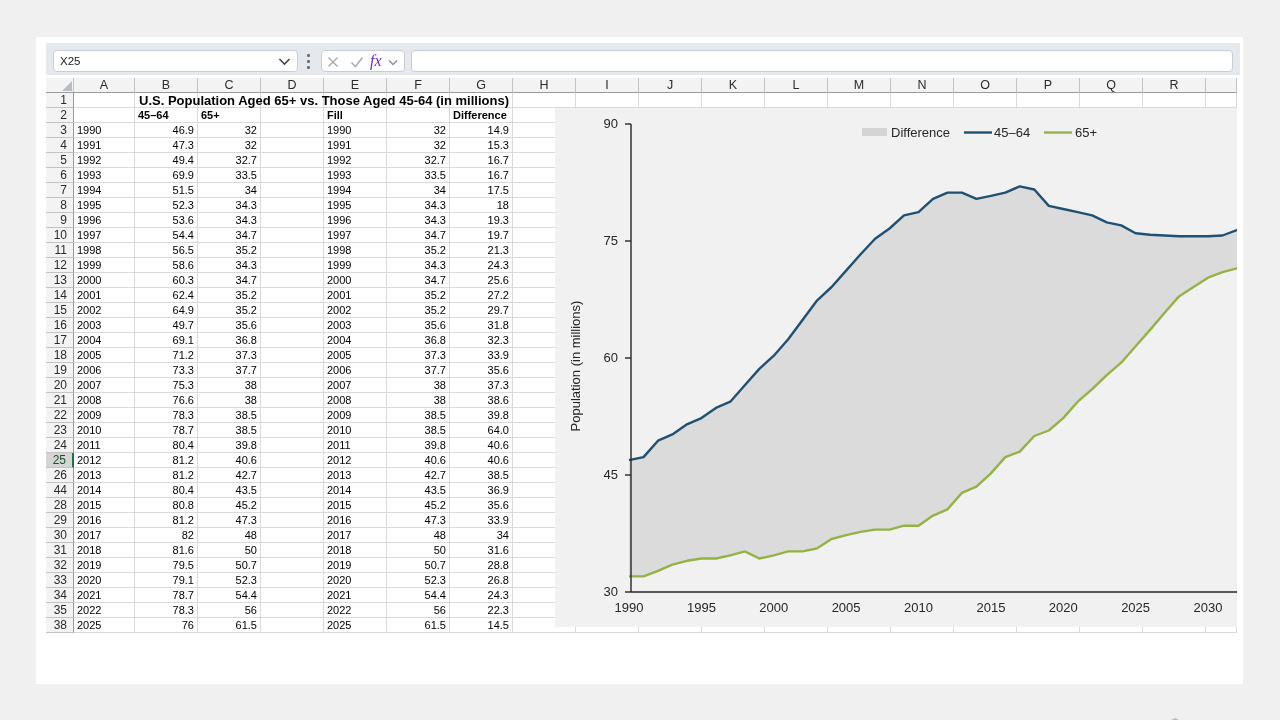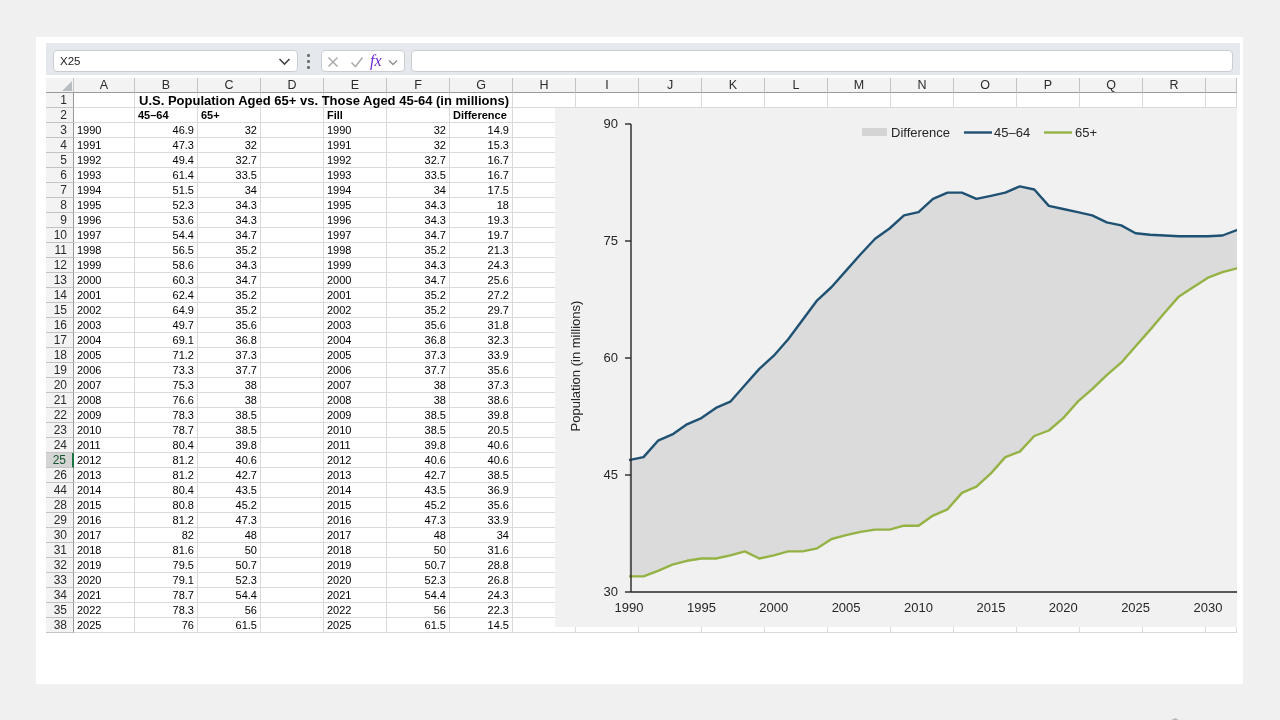--- a/index.html
+++ b/index.html
@@ -213,21 +213,21 @@
             <td></td>
             <td></td>
             <td></td>
             <td></td>
             <td></td>
             <td></td>
           </tr>
           <tr>
             <td class="rh">6</td>
             <td class="tl">1993</td>
-            <td class="tr">61.4</td>
+            <td class="tr">69.9</td>
             <td class="tr">33.5</td>
             <td></td>
             <td class="tl">1993</td>
             <td class="tr">33.5</td>
             <td class="tr">16.7</td>
             <td></td>
             <td></td>
             <td></td>
             <td></td>
             <td></td>
@@ -592,21 +592,21 @@
             <td></td>
           </tr>
           <tr>
             <td class="rh">23</td>
             <td class="tl">2010</td>
             <td class="tr">78.7</td>
             <td class="tr">38.5</td>
             <td></td>
             <td class="tl">2010</td>
             <td class="tr">38.5</td>
-            <td class="tr">20.5</td>
+            <td class="tr">64.0</td>
             <td></td>
             <td></td>
             <td></td>
             <td></td>
             <td></td>
             <td></td>
             <td></td>
             <td></td>
             <td></td>
             <td></td>

